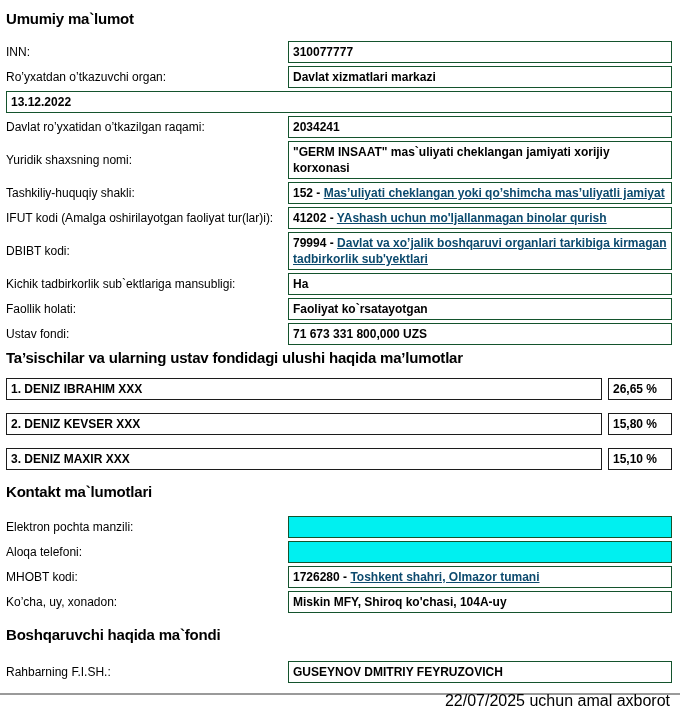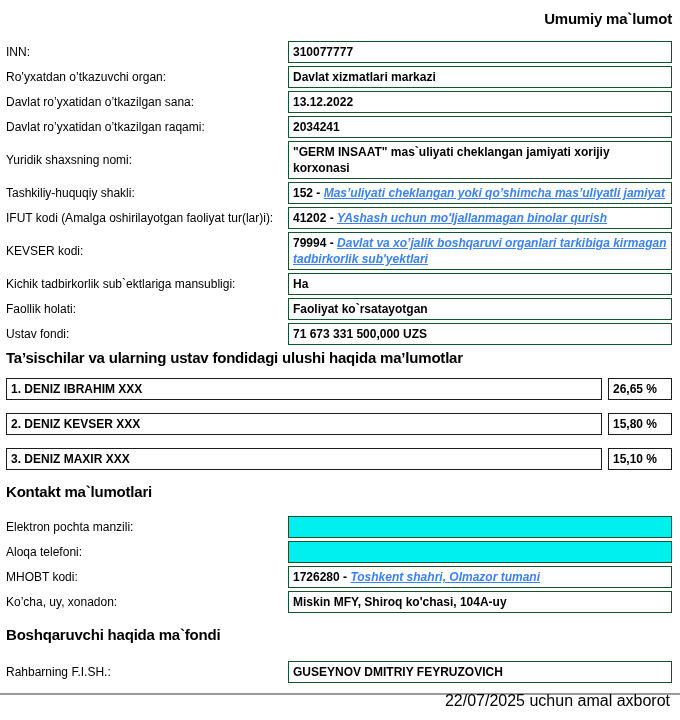--- a/index.html
+++ b/index.html
@@ -13,38 +13,38 @@
     font-size:12px;
     padding:8px 8px 0 6px;
     overflow:hidden;
   }
   .heading {
     font-size:15px;
     font-weight:bold;
     margin:0;
     letter-spacing:-0.2px;
   }
-  #general-title   { margin:2px 0 14px 0;text-align:right; }
+  #general-title   { margin:2px 0 14px 0; }
   #founders-title  { margin:4px 0 12px 0; }
   #contacts-title  { margin:9px 0 16px 0; }
   #manager-title   { margin:13px 0 18px 0; }
 
   .row { display:flex; align-items:center; margin-bottom:3px; }
   .label { width:282px; flex:none; padding-right:4px; box-sizing:border-box; line-height:14px; }
   .box {
     flex:1;
     border:1px solid #14532d;
     padding:2px 4px;
     font-weight:bold;
     line-height:16px;
     min-height:16px;
     background:#fff;
   }
   .box.hl { background:#00F0F0; }
-  .lnk { color:#3b82f6; text-decoration:underline; cursor:pointer;font-style:italic; }
+  .lnk { color:#0c4a6e; text-decoration:underline; cursor:pointer; }
 
   .frow { display:flex; margin-bottom:13px; }
   .fname {
     flex:1;
     border:1px solid #1c1c1c;
     padding:2px 4px;
     font-weight:bold;
     line-height:16px;
   }
   .fshare {
@@ -80,21 +80,20 @@
 </div>
 
 <div class="row">
   <div class="label">Ro’yxatdan o’tkazuvchi organ:</div>
   <div class="box">
     <span>Davlat xizmatlari markazi</span>
   </div>
 </div>
 
 <div class="row">
-  <div class="label">Davlat ro’yxatidan o’tkazilgan sana:</div>
   <div class="box">
     <span>13.12.2022</span>
   </div>
 </div>
 
 <div class="row">
   <div class="label">Davlat ro’yxatidan o’tkazilgan raqami:</div>
   <div class="box">
     <span>2034241</span>
   </div>
@@ -115,21 +114,21 @@
 </div>
 
 <div class="row">
   <div class="label">IFUT kodi (Amalga oshirilayotgan faoliyat tur(lar)i):</div>
   <div class="box">
     <span>41202 - </span><span class="lnk">YAshash uchun mo'ljallanmagan binolar qurish</span>
   </div>
 </div>
 
 <div class="row">
-  <div class="label">KEVSER kodi:</div>
+  <div class="label">DBIBT kodi:</div>
   <div class="box">
     <span>79994 - </span><span class="lnk">Davlat va xo’jalik boshqaruvi organlari tarkibiga kirmagan tadbirkorlik sub'yektlari</span>
   </div>
 </div>
 
 <div class="row">
   <div class="label">Kichik tadbirkorlik sub`ektlariga mansubligi:</div>
   <div class="box">
     <span>Ha</span>
   </div>
@@ -138,21 +137,21 @@
 <div class="row">
   <div class="label">Faollik holati:</div>
   <div class="box">
     <span>Faoliyat ko`rsatayotgan</span>
   </div>
 </div>
 
 <div class="row">
   <div class="label">Ustav fondi:</div>
   <div class="box">
-    <span>71 673 331 500,000 UZS</span>
+    <span>71 673 331 800,000 UZS</span>
   </div>
 </div>
 
 <h1 class="heading" id="founders-title">Ta’sischilar va ularning ustav fondidagi ulushi haqida ma’lumotlar</h1>
 
 <div class="frow">
   <div class="fname">1. DENIZ IBRAHIM XXX</div>
   <div class="fshare">26,65 %</div>
 </div>
 <div class="frow">

